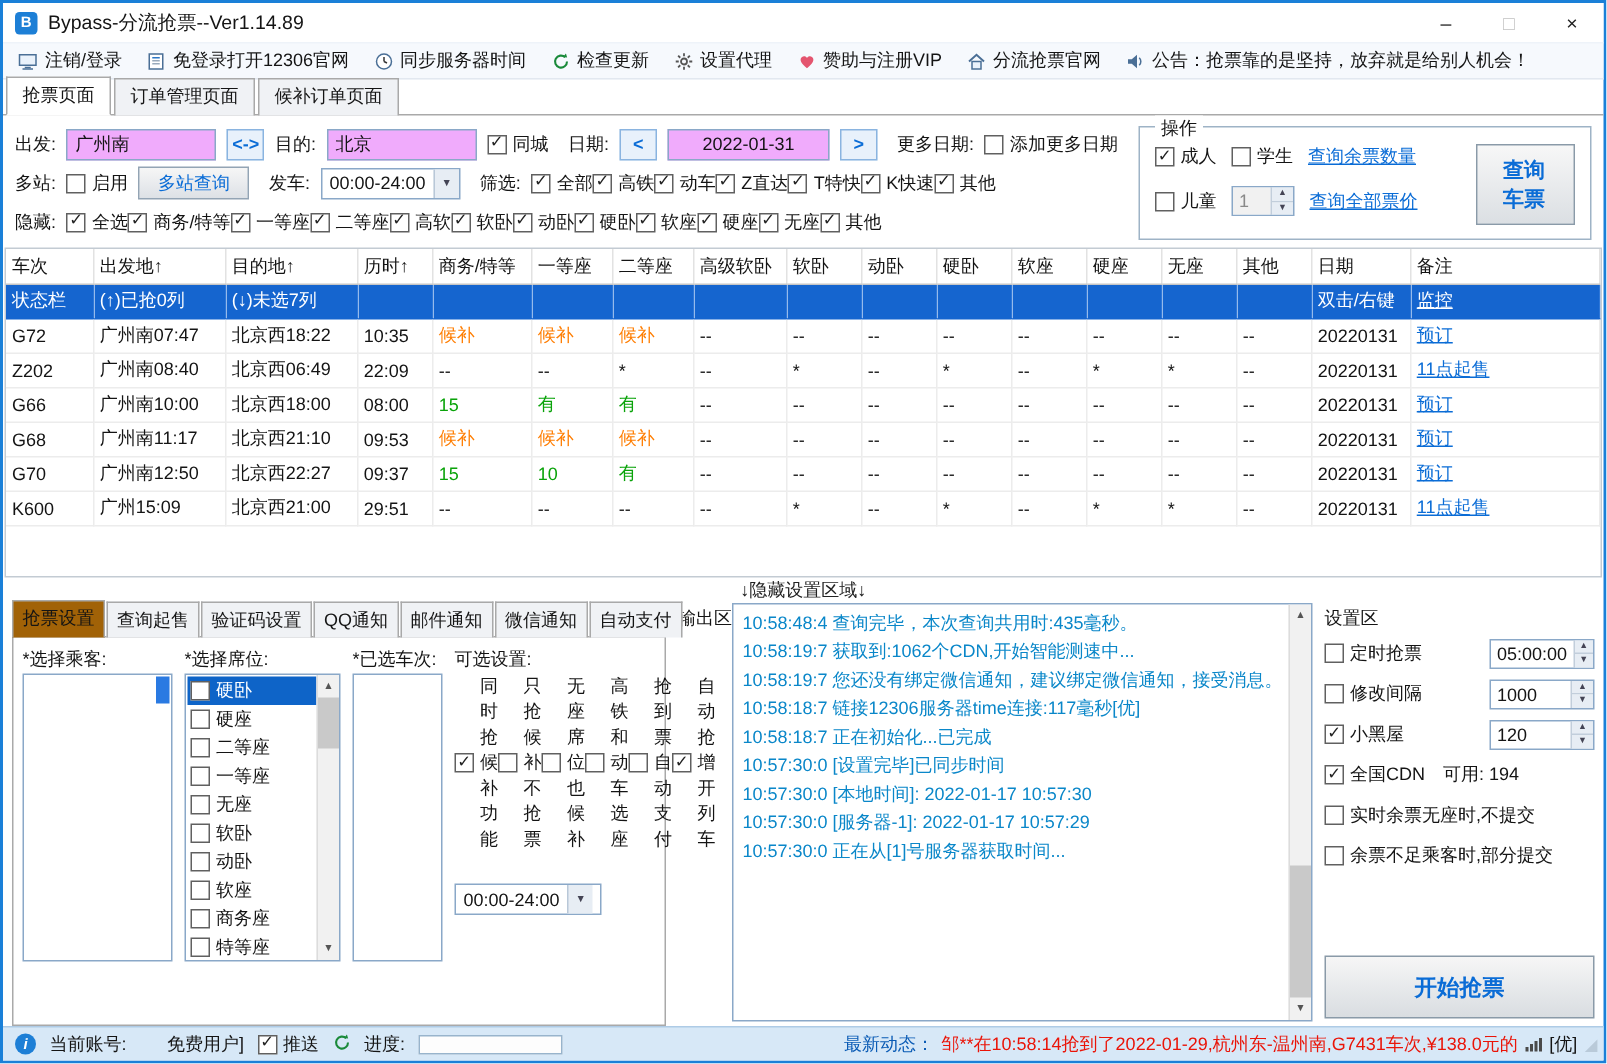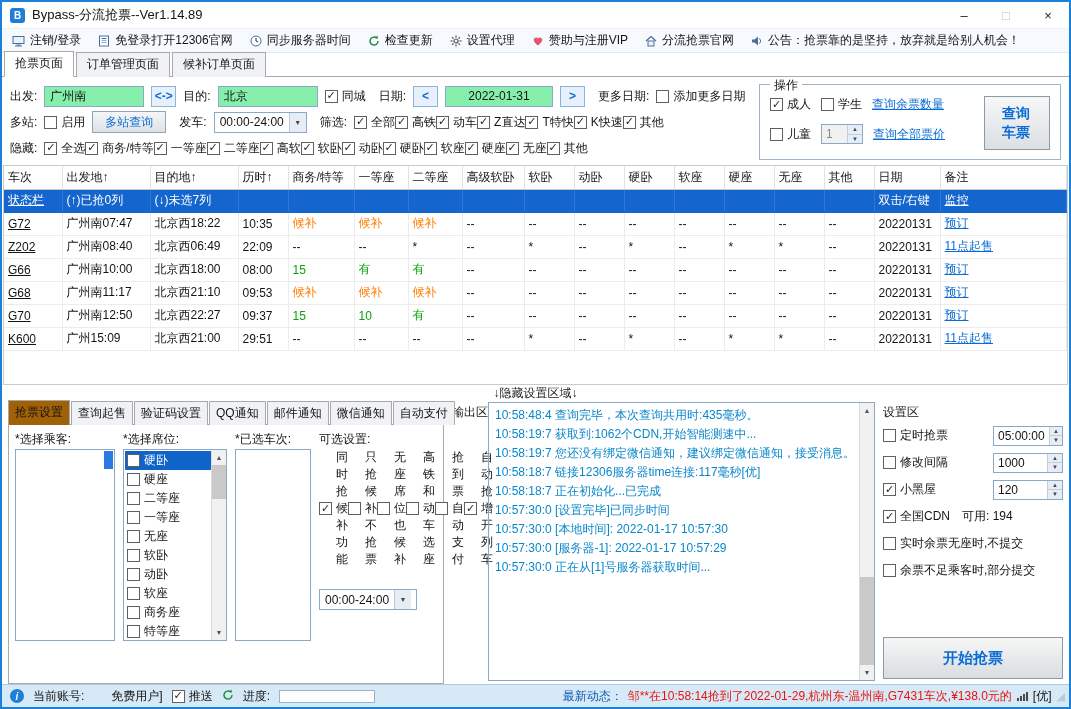--- a/index.html
+++ b/index.html
@@ -17,21 +17,21 @@
 .tb-item{display:inline-flex;align-items:center;gap:5px}
 .tb-item .icon{display:inline-flex}
 
 .tabstrip{flex:none;height:24px;display:flex;align-items:flex-end;padding-left:2px;border-bottom:1px solid #a9a9a9}
 .tab{padding:3px 10px 4px;border:1px solid #a9a9a9;border-bottom:none;background:#f0f2f5;margin-right:2px;position:relative;top:1px}
 .tab.active{background:#fff;border-bottom:1px solid #fff;z-index:2}
 
 .query{flex:none;height:88px;position:relative;padding:6px 8px 2px}
 .qrow{display:flex;align-items:center;height:26px;gap:7px}
 .gap{margin-left:6px}
-.input{height:21px;border:1px solid #8aa8c8;background:#86efac;display:inline-flex;align-items:center;padding:0 5px}
+.input{height:21px;border:1px solid #8aa8c8;background:#f0abfc;display:inline-flex;align-items:center;padding:0 5px}
 .w100{width:100px}
 .w110{width:108px;justify-content:center}
 .navbtn{width:25px;height:21px;background:#e8f1fb;border:1px solid #8ab4e0;color:#0a6cd6;font-weight:bold;display:inline-flex;align-items:center;justify-content:center}
 .btn{height:22px;padding:0 12px;background:linear-gradient(#f6f6f6,#dde1e6);border:1px solid #93a4b4;color:#0a6cd6;display:inline-flex;align-items:center;justify-content:center}
 .combo{height:21px;border:1px solid #8aa8c8;background:#fff;display:inline-flex;align-items:stretch}
 .combo .cval{display:inline-flex;align-items:center;padding:0 5px}
 .combo .carrow{width:17px;background:#e7edf4;border-left:1px solid #b9c8d8;display:inline-flex;align-items:center;justify-content:center;font-size:7px;color:#445}
 .cbgroup{display:inline-flex;align-items:center;gap:0}
 .cb{display:inline-flex;align-items:center;gap:4px}
 .box{width:13px;height:13px;border:1px solid #606060;background:#fff;display:inline-flex;align-items:center;justify-content:center;font-size:11px;line-height:1;color:#222;flex:none}
@@ -48,36 +48,36 @@
 .spin .arrows span:first-child{border-bottom:1px solid #c2cedb}
 .spin.disabled .val{background:#f1f1f1;color:#8a8a8a}
 .childspin{width:42px}
 .qbtn{position:absolute;top:11px;right:10px;width:66px;height:54px;background:linear-gradient(#f7f7f7,#dbdfe3);border:1px solid #8a9aa8;color:#0a6cd6;font-size:14px;font-weight:bold;display:flex;align-items:center;justify-content:center;text-align:left;padding:0 17px;line-height:19px}
 
 .gridwrap{flex:1;margin:0 1px;border:1px solid #c3cbd3;overflow:hidden;background:#fff}
 table{width:100%;border-collapse:collapse;table-layout:fixed}
 th,td{height:23px;padding:0 4px;text-align:left;font-weight:normal;white-space:nowrap;overflow:hidden;border-right:1px solid #ececec;border-bottom:1px solid #ececec}
 thead th{border-bottom:1px solid #c6c6c6;border-right:1px solid #e2e2e2}
 tr.row-status td{background:#1565cf;color:#fff;border-right-color:#2e77d8;border-bottom-color:#1565cf}
-td.c-underline,td.c-train{text-decoration:underline}
+td.c-underline,td.c-train{}
 td.c-monitor{color:#ff6a5e;text-decoration:underline}
 td.c-hb{color:#ff7d00}
 td.c-avail{color:#0aa30a}
 td.c-link{color:#0a6cd6;text-decoration:underline}
 
 .hidden-divider{flex:none;height:17px;display:flex;align-items:center;justify-content:center;color:#222}
 
 .bottom{flex:none;height:282px;display:flex;gap:8px;padding:0 6px}
 .bleft{flex:none;width:436px;display:flex;flex-direction:column}
 .btabs{flex:none;height:22px;display:flex;align-items:flex-end}
 .btab{padding:3px 6px;border:1px solid #a9a9a9;border-bottom:none;background:#f0f2f5;margin-right:1px;position:relative;top:1px;white-space:nowrap}
 .btab.active{background:#a16207;padding-bottom:4px;z-index:2}
 .bbox{flex:1;border:1px solid #a9a9a9;display:flex;gap:8px;padding:6px;background:#fff}
 .bcol{display:flex;flex-direction:column;flex:none}
-.colw100{width:100px}.colw104{width:104px}.colw64{width:76px}.optcol{width:130px}
+.colw100{width:100px}.colw104{width:104px}.colw64{width:60px}.optcol{width:130px}
 .collabel{height:18px}
 .listbox{border:1px solid #8aa8c8;background:#fff;height:192px;position:relative}
 .mini-thumb{position:absolute;top:1px;right:1px;width:9px;height:18px;background:#2a7ae2}
 .seatitems{position:absolute;inset:1px 15px 1px 1px}
 .seatitem{height:19px;display:flex;align-items:center;gap:4px;padding:0 2px}
 .seatitem.selected{background:#0e64c8;color:#fff}
 .vsb{position:absolute;top:0;right:0;bottom:0;width:15px;background:#f1f1f1;border-left:1px solid #dcdcdc;display:flex;flex-direction:column;justify-content:space-between}
 .sarr{height:15px;display:flex;align-items:center;justify-content:center;font-size:7px;color:#555}
 .vsb .thumb{position:absolute;left:0;right:0;background:#c9c9c9}
 .seat-thumb{top:15px;height:34px}

